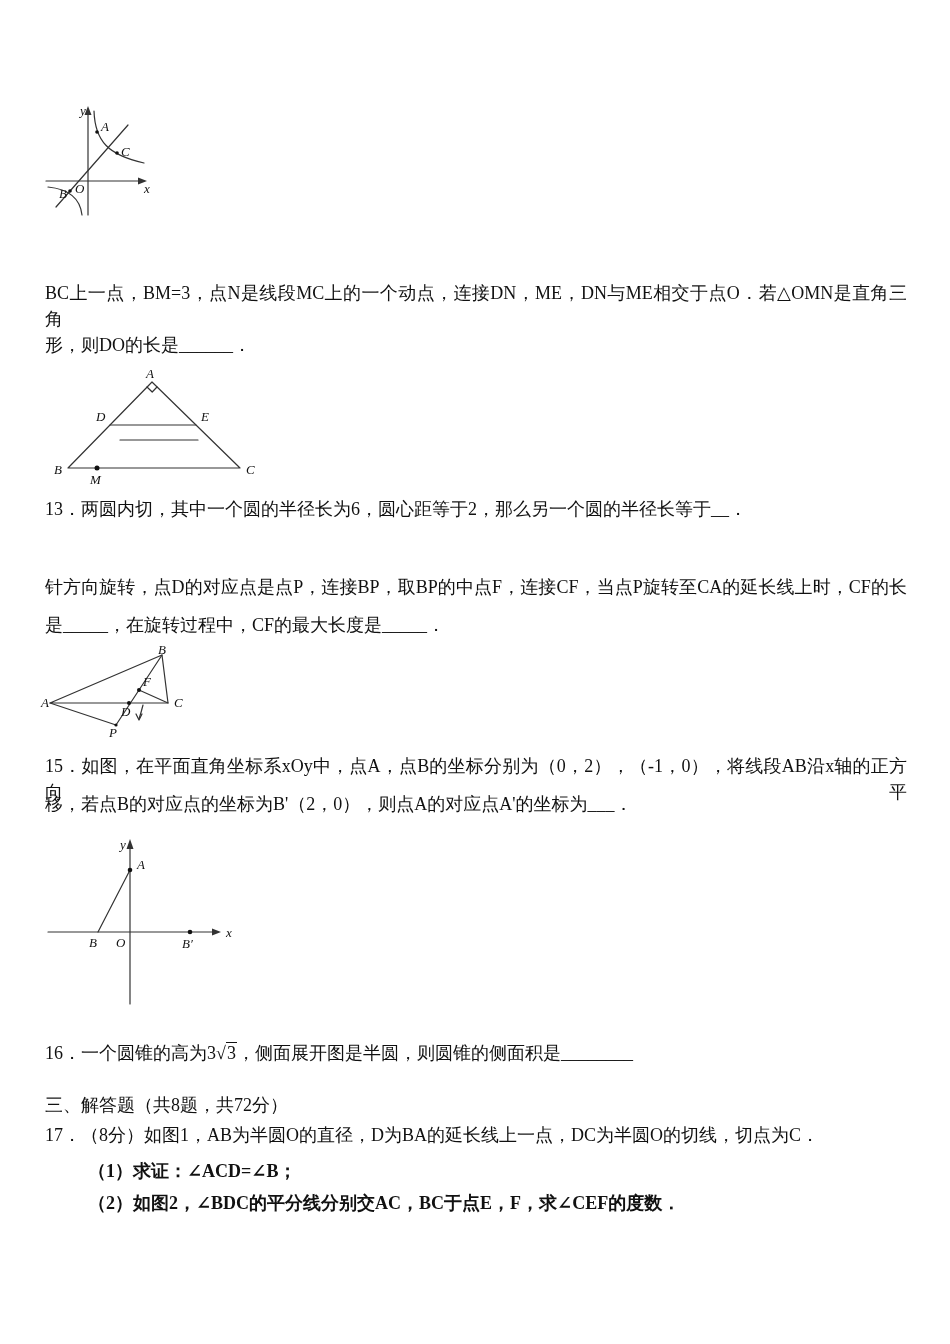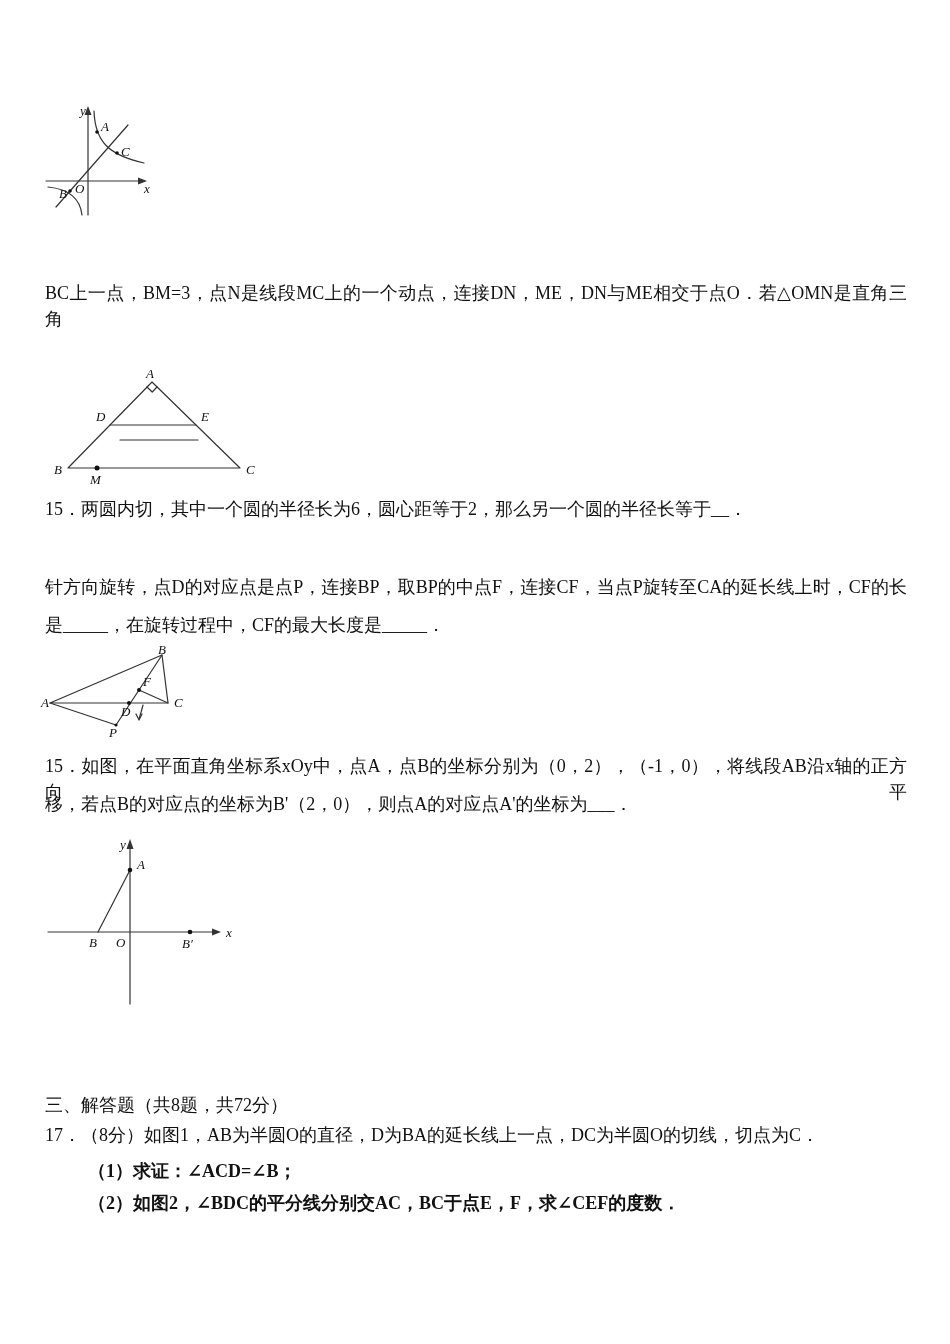--- a/index.html
+++ b/index.html
@@ -44,36 +44,37 @@
     <circle cx="30" cy="88" r="1.8" fill="#111"></circle>
     <text x="40" y="12">y</text>
     <text x="104" y="90">x</text>
     <text x="35" y="90" font-style="normal">O</text>
     <text x="61" y="28">A</text>
     <text x="81" y="53">C</text>
     <text x="19" y="95">B</text>
   </svg>
 
   <div class="tline just" style="top:280px">BC上一点，BM=3，点N是线段MC上的一个动点，连接DN，ME，DN与ME相交于点O．若△OMN是直角三角</div>
+  <div class="tline" style="top:332px">形，则DO的长是______．</div>
 
   <svg class="fig" style="left:52px;top:366px" width="230" height="125" viewBox="0 0 230 125">
     <path class="stroke" d="M100,16 L16,102 L188,102 Z"></path>
     <path class="stroke" d="M95,21 L100.2,26 L105,21"></path>
     <path class="stroke" d="M58,59 L144,59"></path>
     <path class="stroke" d="M68,74 L146,74"></path>
     <circle cx="45" cy="102" r="2.5" fill="#111"></circle>
     <text x="94" y="12">A</text>
     <text x="2" y="108">B</text>
     <text x="194" y="108">C</text>
     <text x="44" y="55">D</text>
     <text x="149" y="55">E</text>
     <text x="38" y="118">M</text>
   </svg>
 
-  <div class="tline" style="top:496px">15．两圆内切，其中一个圆的半径长为6，圆心距等于2，那么另一个圆的半径长等于__．</div>
+  <div class="tline" style="top:496px">13．两圆内切，其中一个圆的半径长为6，圆心距等于2，那么另一个圆的半径长等于__．</div>
 
   <div class="tline" style="top:612px">是_____，在旋转过程中，CF的最大长度是_____．</div>
   <div class="tline just" style="top:574px">针方向旋转，点D的对应点是点P，连接BP，取BP的中点F，连接CF，当点P旋转至CA的延长线上时，CF的长</div>
 
   <svg class="fig" style="left:40px;top:645px" width="155" height="98" viewBox="0 0 155 98">
     <path class="stroke" d="M10,58 L122,10 L128,58 Z"></path>
     <path class="stroke" d="M10,58 L76,80"></path>
     <path class="stroke" d="M122,10 L76,80"></path>
     <path class="stroke" d="M128,58 L99,45"></path>
     <path class="stroke" d="M103,60 Q101,68 99,74"></path>
@@ -101,20 +102,23 @@
     <circle cx="90" cy="34" r="2.3" fill="#111"></circle>
     <circle cx="150" cy="96" r="2.3" fill="#111"></circle>
     <text x="80" y="13">y</text>
     <text x="186" y="101">x</text>
     <text x="76" y="111" font-style="normal">O</text>
     <text x="97" y="33">A</text>
     <text x="49" y="111">B</text>
     <text x="142" y="112">B′</text>
   </svg>
 
+  <div class="tline" style="top:1040px">
+    <span>16．一个圆锥的高为3</span><span class="sqrt-wrap"><span class="sqrt-sign">√</span><span class="radicand">3</span></span><span>，侧面展开图是半圆，则圆锥的侧面积是________</span>
+  </div>
 
   <div class="tline bold" style="top:1092px">三、解答题（共8题，共72分）</div>
 
   <div class="tline" style="top:1122px">17．（8分）如图1，AB为半圆O的直径，D为BA的延长线上一点，DC为半圆O的切线，切点为C．</div>
   <div class="tline sub semib" style="top:1158px">（1）求证：∠ACD=∠B；</div>
   <div class="tline sub semib" style="top:1190px">（2）如图2，∠BDC的平分线分别交AC，BC于点E，F，求∠CEF的度数．</div>
 
 </div>
 
 </body></html>

